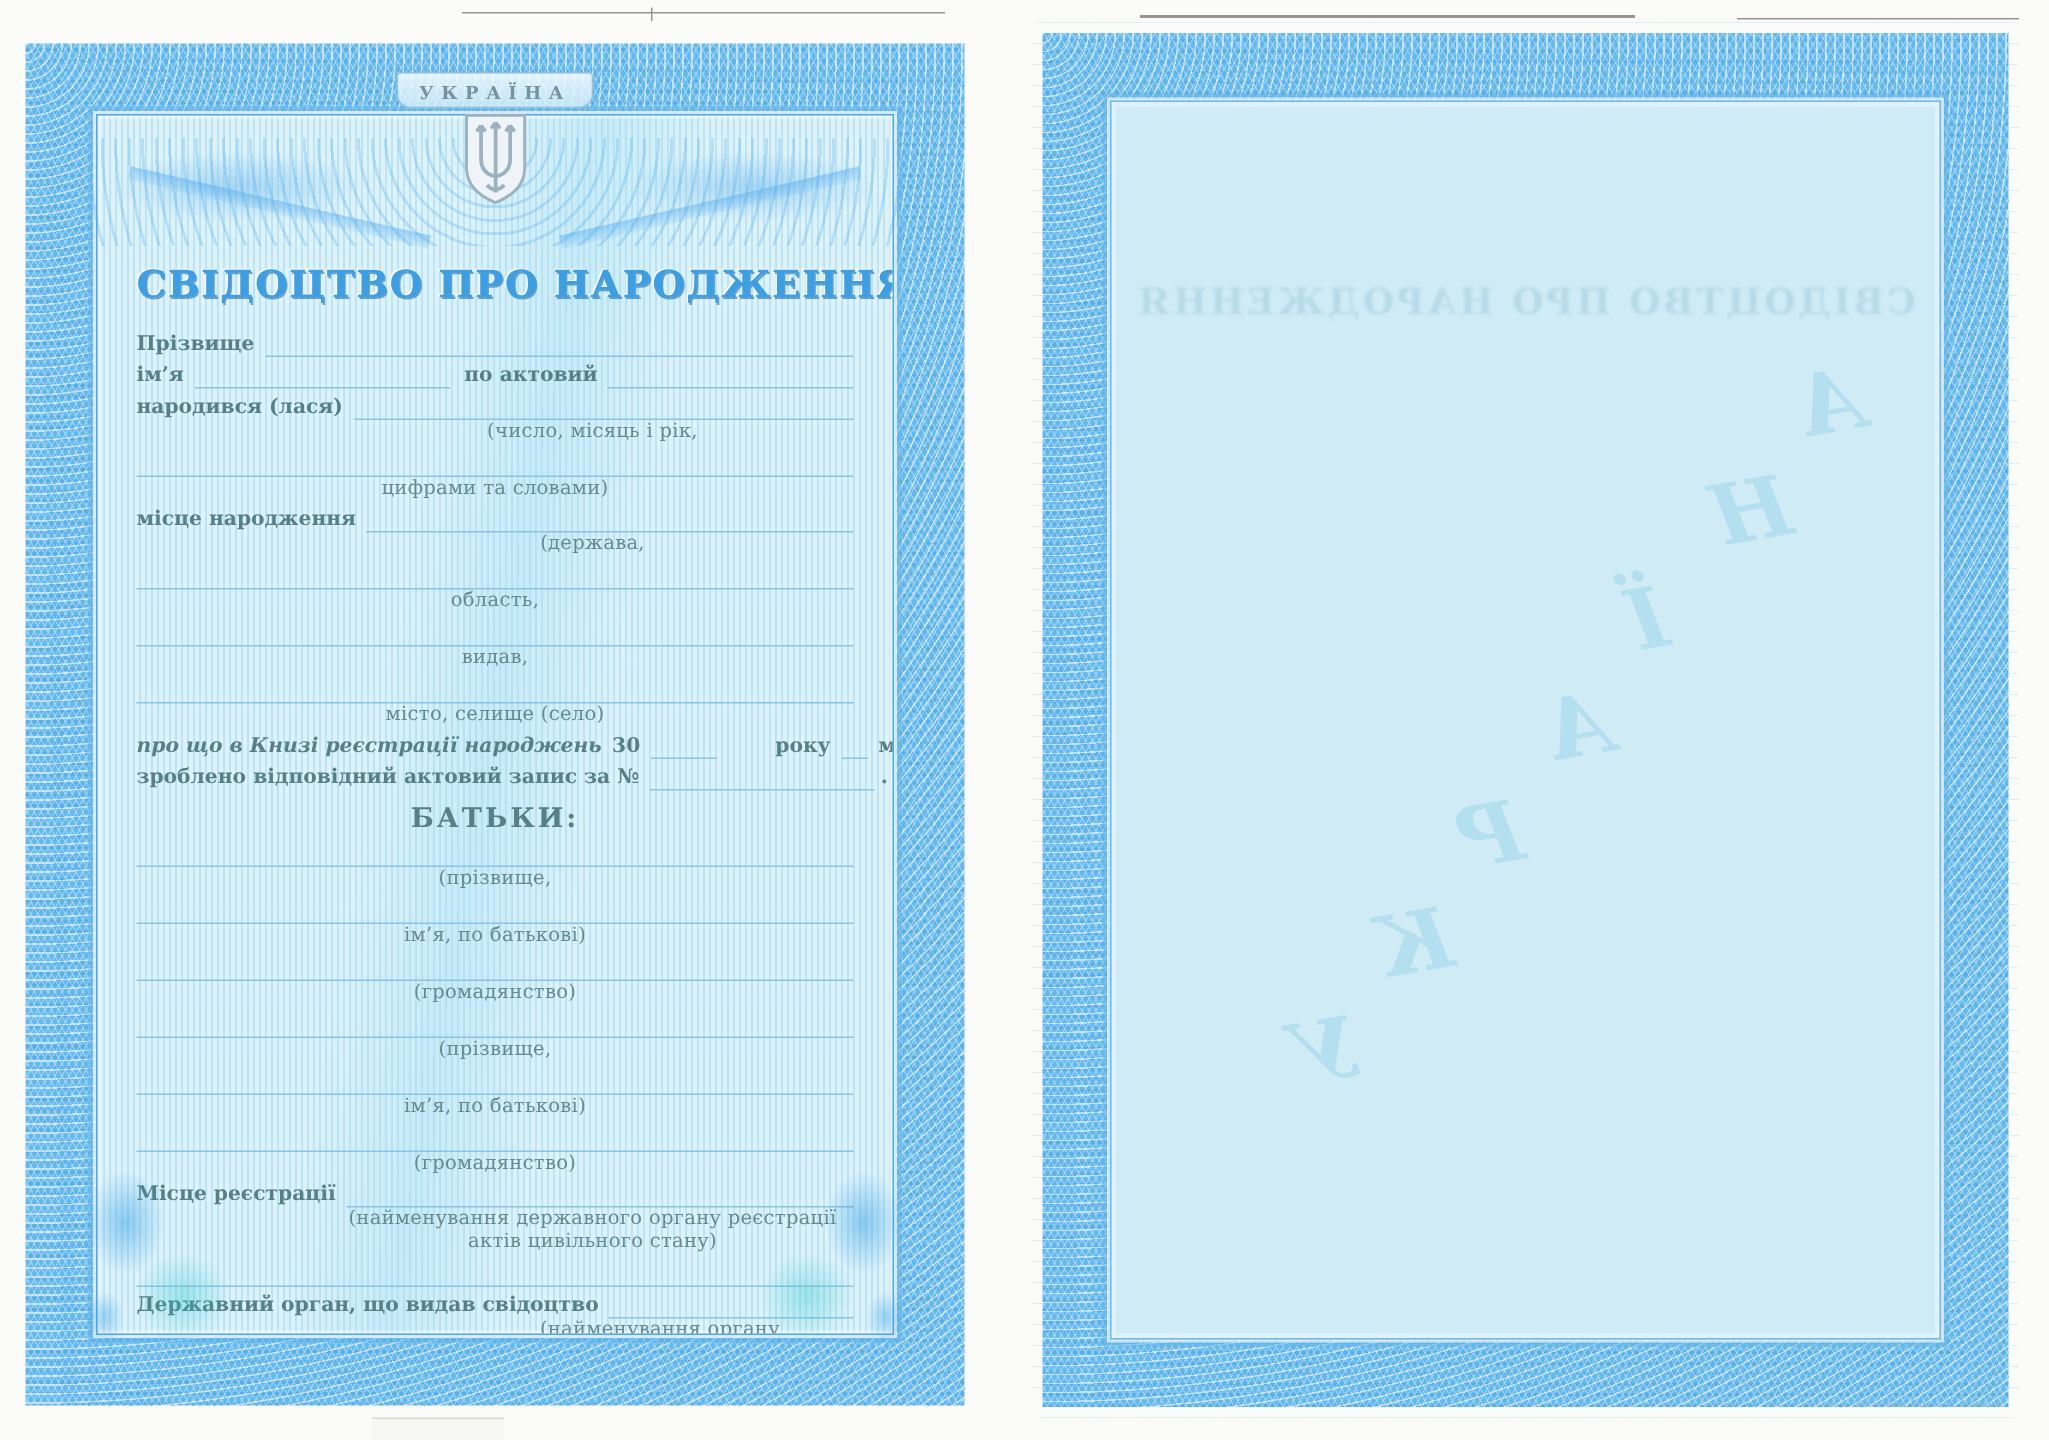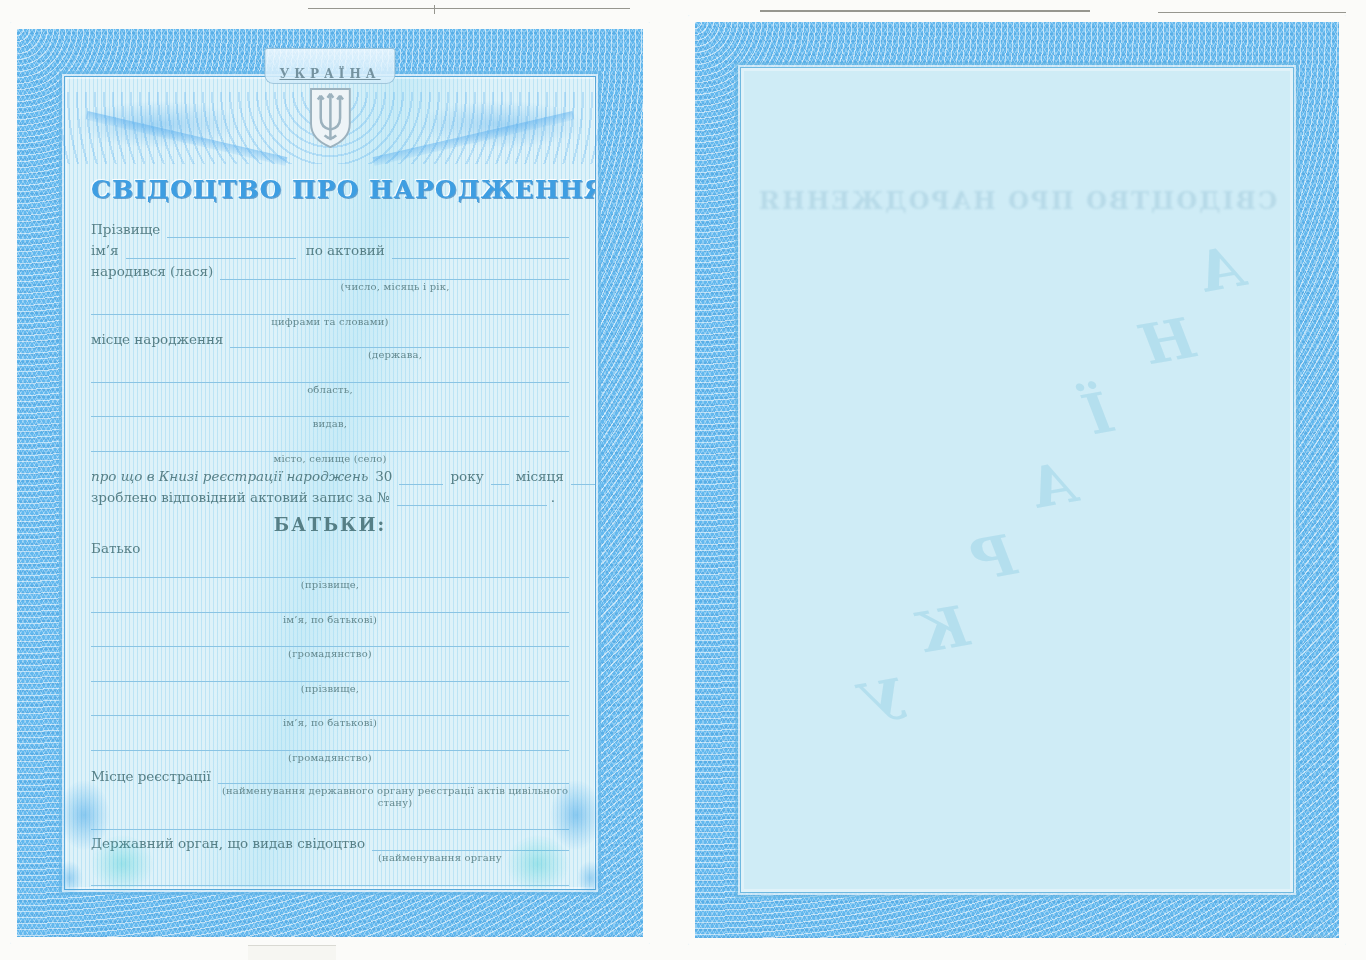--- a/index.html
+++ b/index.html
@@ -61,44 +61,44 @@
     background:
       radial-gradient(closest-side at 30% 35%, rgba(55,160,230,.55), transparent 72%),
       radial-gradient(closest-side at 62% 70%, rgba(45,200,205,.40), transparent 70%),
       radial-gradient(closest-side at 18% 80%, rgba(55,160,230,.45), transparent 62%);}
   .flourish.bl{left:38px;bottom:38px;}
   .flourish.br{right:38px;bottom:38px;transform:scaleX(-1);}
 
   
   .emblem{position:absolute;top:26px;left:50%;transform:translateX(-50%);z-index:5;text-align:center;}
   .country-ribbon{
-    display:inline-block;padding:18px 14px 2px;
+    display:inline-block;padding:6px 14px 2px;
     background:linear-gradient(rgba(244,251,255,.85), rgba(208,235,250,.85));
     border:1px solid rgba(120,170,200,.65);border-radius:3px 3px 9px 9px;
-    color:#74929f;font-size:12px;font-weight:bold;letter-spacing:5px;text-decoration:underline;
+    color:#74929f;font-size:12px;font-weight:bold;letter-spacing:5px;
   }
   .shield{display:block;margin:3px auto 0;}
 
   .title{
     margin-top:98px;text-align:center;white-space:nowrap;
     font-size:25px;font-weight:bold;letter-spacing:1px;color:#3e9ee2;
     text-shadow:1px 1px 0 rgba(26,108,178,.6), -1px -1px 0 rgba(255,255,255,.85);
   }
 
   
   .form{margin-top:18px;color:#567f86;font-size:13.5px;line-height:1.15;}
   .row{display:flex;align-items:flex-end;margin-top:5px;}
-  .lbl{white-space:nowrap;padding-right:7px;}
+  .lbl{white-space:nowrap;padding-right:7px;font-weight:bold;}
   .it{font-style:italic;}
   .fill{flex:1 1 auto;border-bottom:1px solid #8ac4e4;height:15px;min-width:18px;}
   .fill.w170{flex:0 0 170px;}
   .fill.w150{flex:0 0 150px;}
   .fill.w44{flex:0 0 44px;}
   .line{border-bottom:1px solid #8ac4e4;height:16px;margin-top:5px;}
-  .cap{display:block;font-size:10px;color:#64898f;text-align:center;margin-top:1px;letter-spacing:.2px;}
+  .cap{display:block;font-size:13px;color:#64898f;text-align:center;margin-top:1px;letter-spacing:.2px;}
   .cap.indent{padding-left:130px;}
   .cap.right{padding-left:46%;}
   .heading{text-align:center;font-weight:bold;letter-spacing:2px;margin-top:9px;font-size:18px;}
 
   
   .inner-back{
     position:absolute;inset:52px;z-index:2;overflow:hidden;
     background:#cfecf6;
     border:1px solid #6fb9e0;
     box-shadow:0 0 0 2px rgba(255,255,255,.65), 0 0 0 5px rgba(100,180,225,.55), inset 0 0 0 3px rgba(255,255,255,.35);
@@ -182,37 +182,34 @@
       <span class="cap">область,</span>
       <div class="line"></div>
       <span class="cap">видав,</span>
       <div class="line"></div>
       <span class="cap">місто, селище (село)</span>
 
       <div class="row">
         <span class="lbl it">про що в Книзі реєстрації народжень</span>
         <span class="lbl">30</span>
         <span class="fill w44"></span>
-        <span class="lbl" style="padding-left:7px;">року</span>
+        <span class="lbl" style="padding-left:7px;margin-left:32px;">року</span>
         <span class="fill"></span>
         <span class="lbl" style="padding-left:7px;">місяця</span>
         <span class="fill w44"></span>
 
       </div>
       <div class="row">
         <span class="lbl">зроблено відповідний актовий запис за №</span>
         <span class="fill w150"></span>
         <span class="lbl" style="padding:0 0 0 4px;">.</span>
       </div>
 
       <div class="heading">БАТЬКИ:</div>
 
-      <div class="row">
-        <span class="lbl">Батько</span>
-      </div>
       <div class="line"></div>
       <span class="cap">(прізвище,</span>
       <div class="line"></div>
       <span class="cap">ім’я, по батькові)</span>
       <div class="line"></div>
       <span class="cap">(громадянство)</span>
 
       <div class="line"></div>
       <span class="cap">(прізвище,</span>
       <div class="line"></div>

